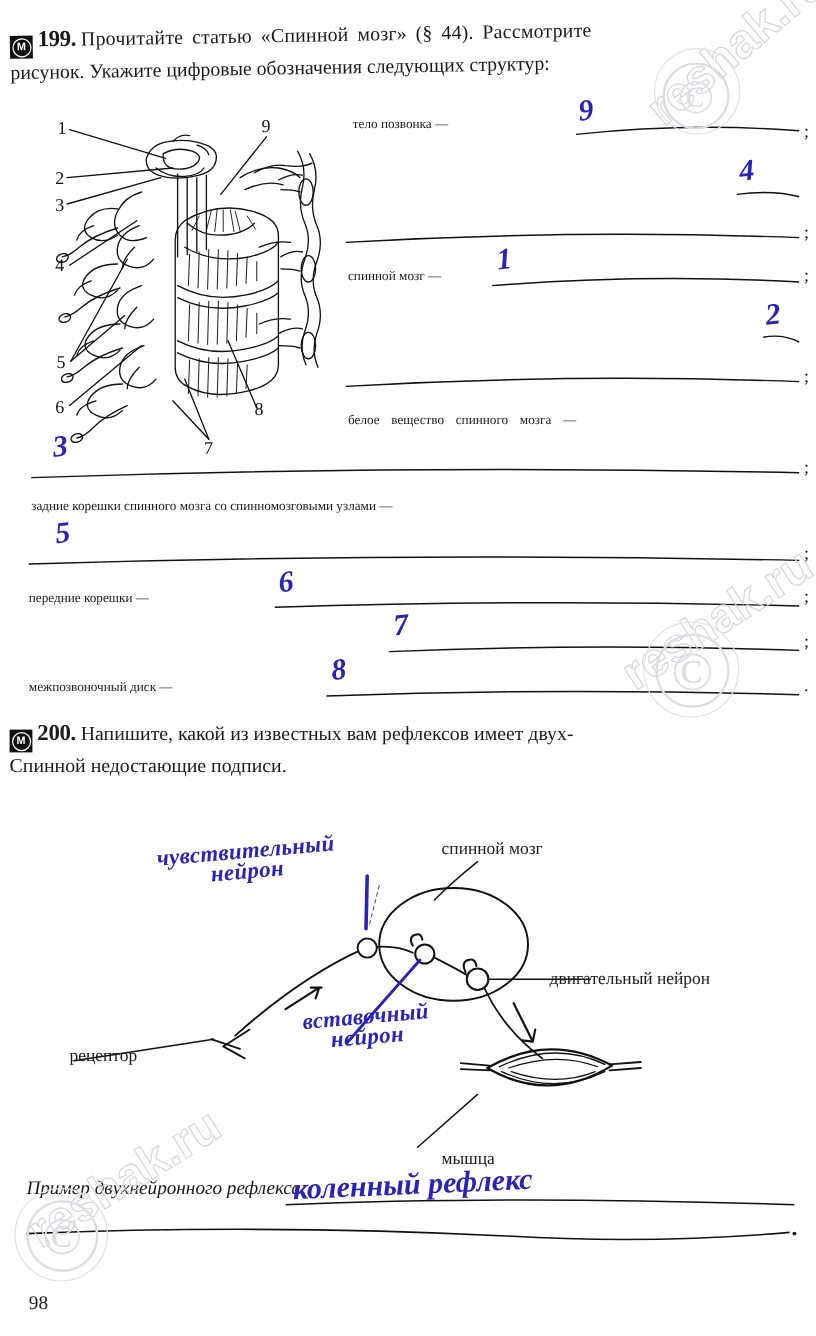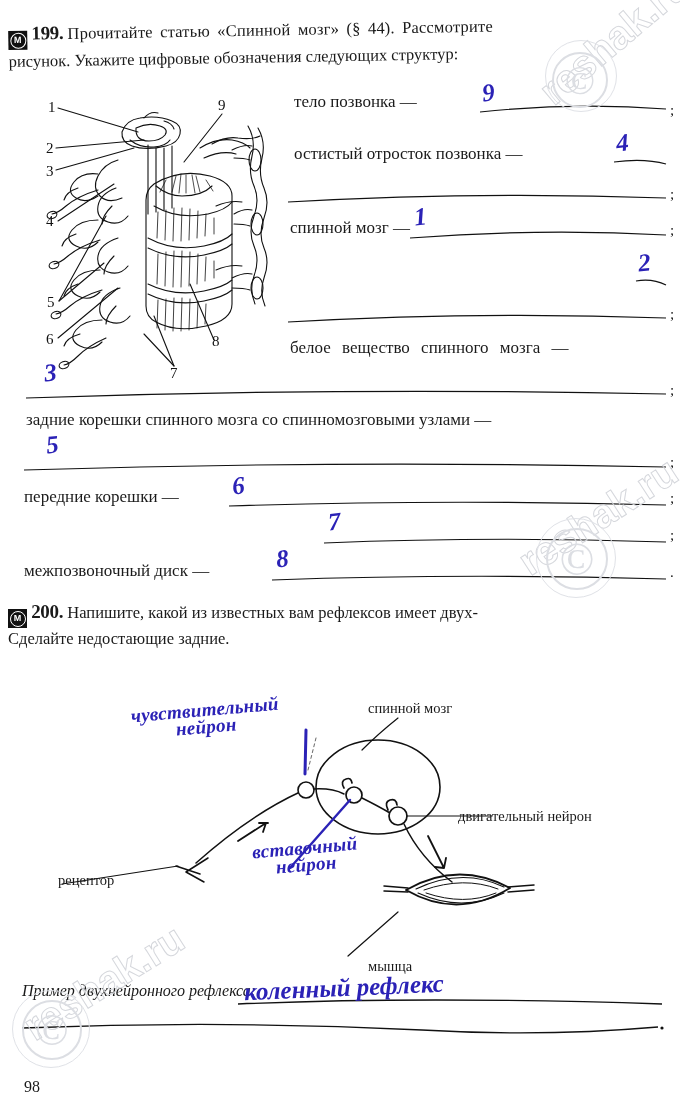--- a/index.html
+++ b/index.html
@@ -49,21 +49,21 @@
 
   
   #fig199{position:absolute;left:26px;top:88px;width:258px;height:310px;z-index:3;}
   #fig199 svg{display:block;}
   .fignum{font-family:"Liberation Serif",serif;font-size:15px;fill:#111;}
 
   
   .ansrow{position:absolute;z-index:4;}
   .ansrow .txt{
     position:absolute;left:0;bottom:4px;white-space:nowrap;
-    font-size:17px;line-height:1;font-family:Liberation Serif, serif;
+    font-size:11px;line-height:1;font-family:Liberation Serif, serif;
   }
   .ansrow .txt.wide{word-spacing:7px;}
   .rule{position:absolute;left:0;bottom:0;height:14px;width:100%;}
   .rule svg{display:block;overflow:visible;}
   .ink{
     position:absolute;z-index:6;color:#2b22b6;
     font-family:"Liberation Serif",serif;font-style:italic;font-weight:700;
     font-size:25px;line-height:1;
     transform:rotate(-6deg);
   }
@@ -260,21 +260,20 @@
     <span class="rule">
       <svg width="372" height="14" viewBox="0 0 372 14" preserveAspectRatio="none">
         <path d="M186 12 Q280 2 372 9" stroke="#111" stroke-width="1.2" fill="none"></path>
       </svg>
     </span>
     <span class="ink" style="left:188px;top:-12px;">9</span>
   </div>
   <span class="semi" style="left:670px;top:102px;">;</span>
 
   <div class="ansrow" style="left:294px;top:144px;width:372px;height:22px;">
-    <span class="txt">остистый отросток позвонка —</span>
     <span class="rule">
       <svg width="372" height="14" viewBox="0 0 372 14" preserveAspectRatio="none">
         <path d="M320 10 Q350 6 372 12" stroke="#111" stroke-width="1.2" fill="none"></path>
       </svg>
     </span>
     <span class="ink" style="left:322px;top:-14px;">4</span>
   </div>
 
   <div class="ansrow" style="left:288px;top:182px;width:378px;height:22px;">
     <span class="txt"></span>
@@ -374,21 +373,21 @@
   </div>
   <span class="semi" style="left:670px;top:564px;">.</span>
 
   <div id="t200-head">
     <div class="body">
       <span class="marker">
         <span class="ring">M</span>
       </span>
       <span class="tasknum">200.</span>
       <span>Напишите, какой из известных вам рефлексов имеет двух-</span>
-      <div>Сделайте недостающие задние.</div>
+      <div>Спинной недостающие подписи.</div>
     </div>
   </div>
 
   <div id="fig200">
     <svg width="680" height="280" viewBox="0 0 680 280">
       <g fill="none" stroke="#111" stroke-linecap="round" stroke-linejoin="round">
 
         <ellipse cx="378" cy="97" rx="62" ry="47" stroke-width="1.6"></ellipse>
 
         <path d="M196 173 Q250 125 300 102" stroke-width="1.5"></path>

